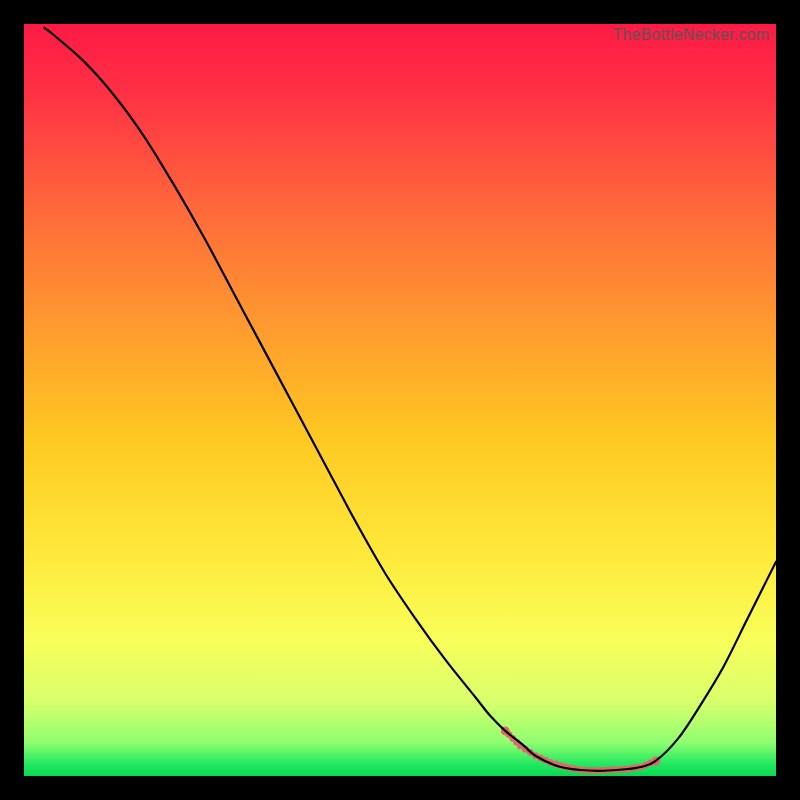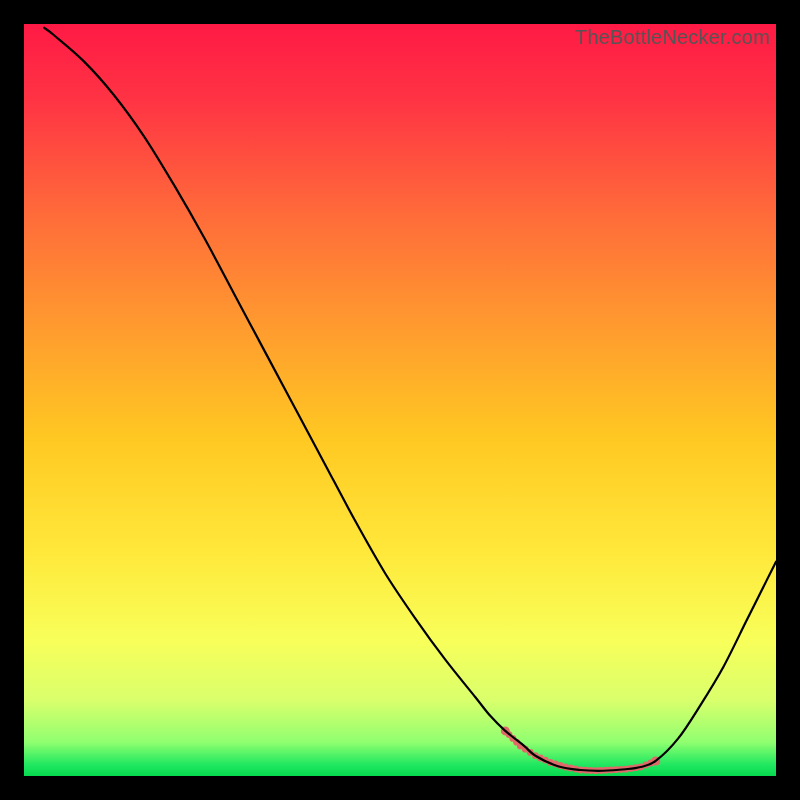--- a/index.html
+++ b/index.html
@@ -24,21 +24,21 @@
     left: 0;
     top: 0;
     width: 752px;
     height: 752px;
   }
   .watermark {
     position: absolute;
     top: 2px;
     right: 6px;
     color: #555;
-    font-size: 20px;
+    font-size: 16px;
     letter-spacing: 0.2px;
     user-select: none;
   }
 </style>
 </head>
 <body>
 
 <div class="frame">
 
   <svg class="plot" viewBox="0 0 752 752" preserveAspectRatio="none">

